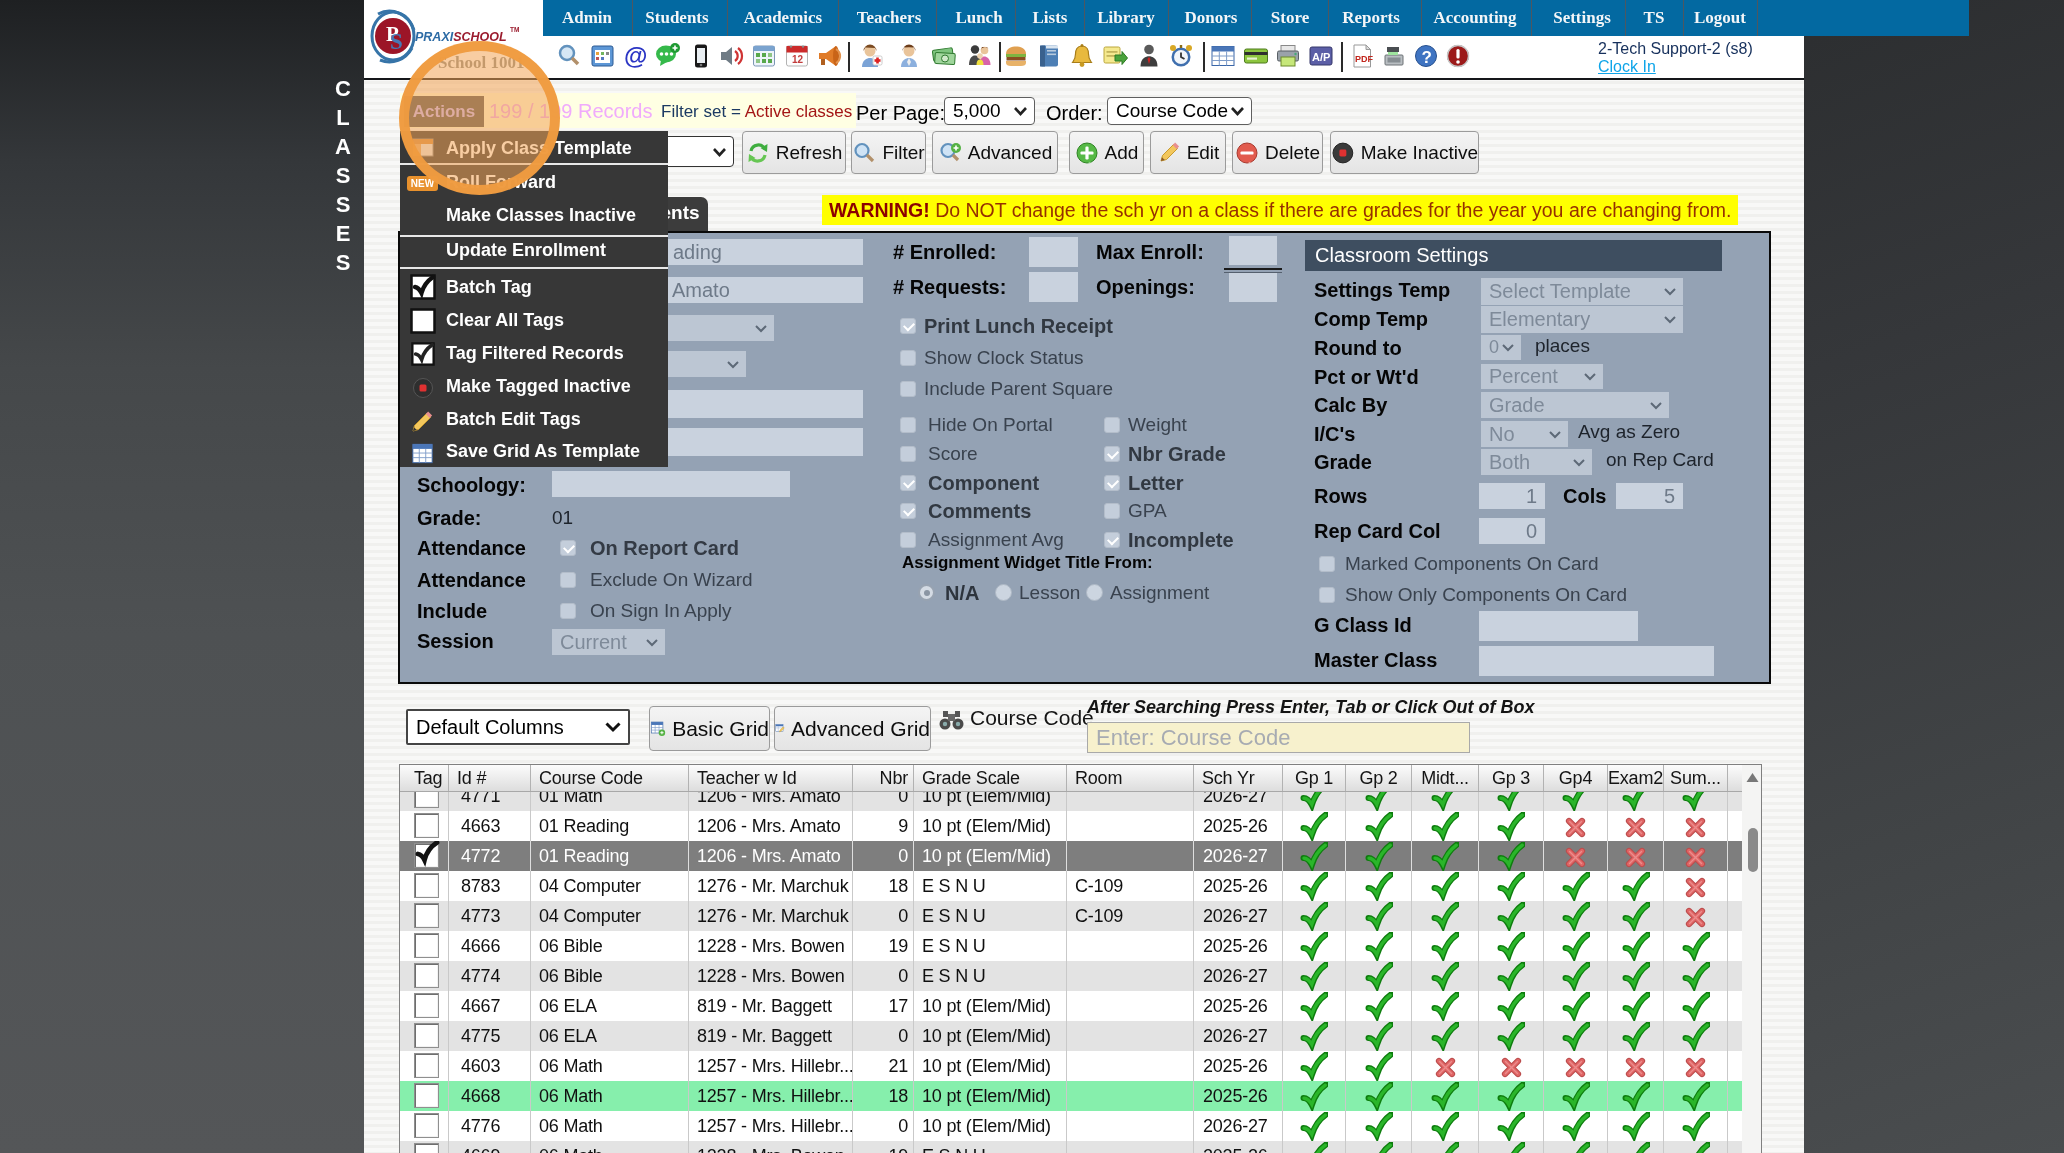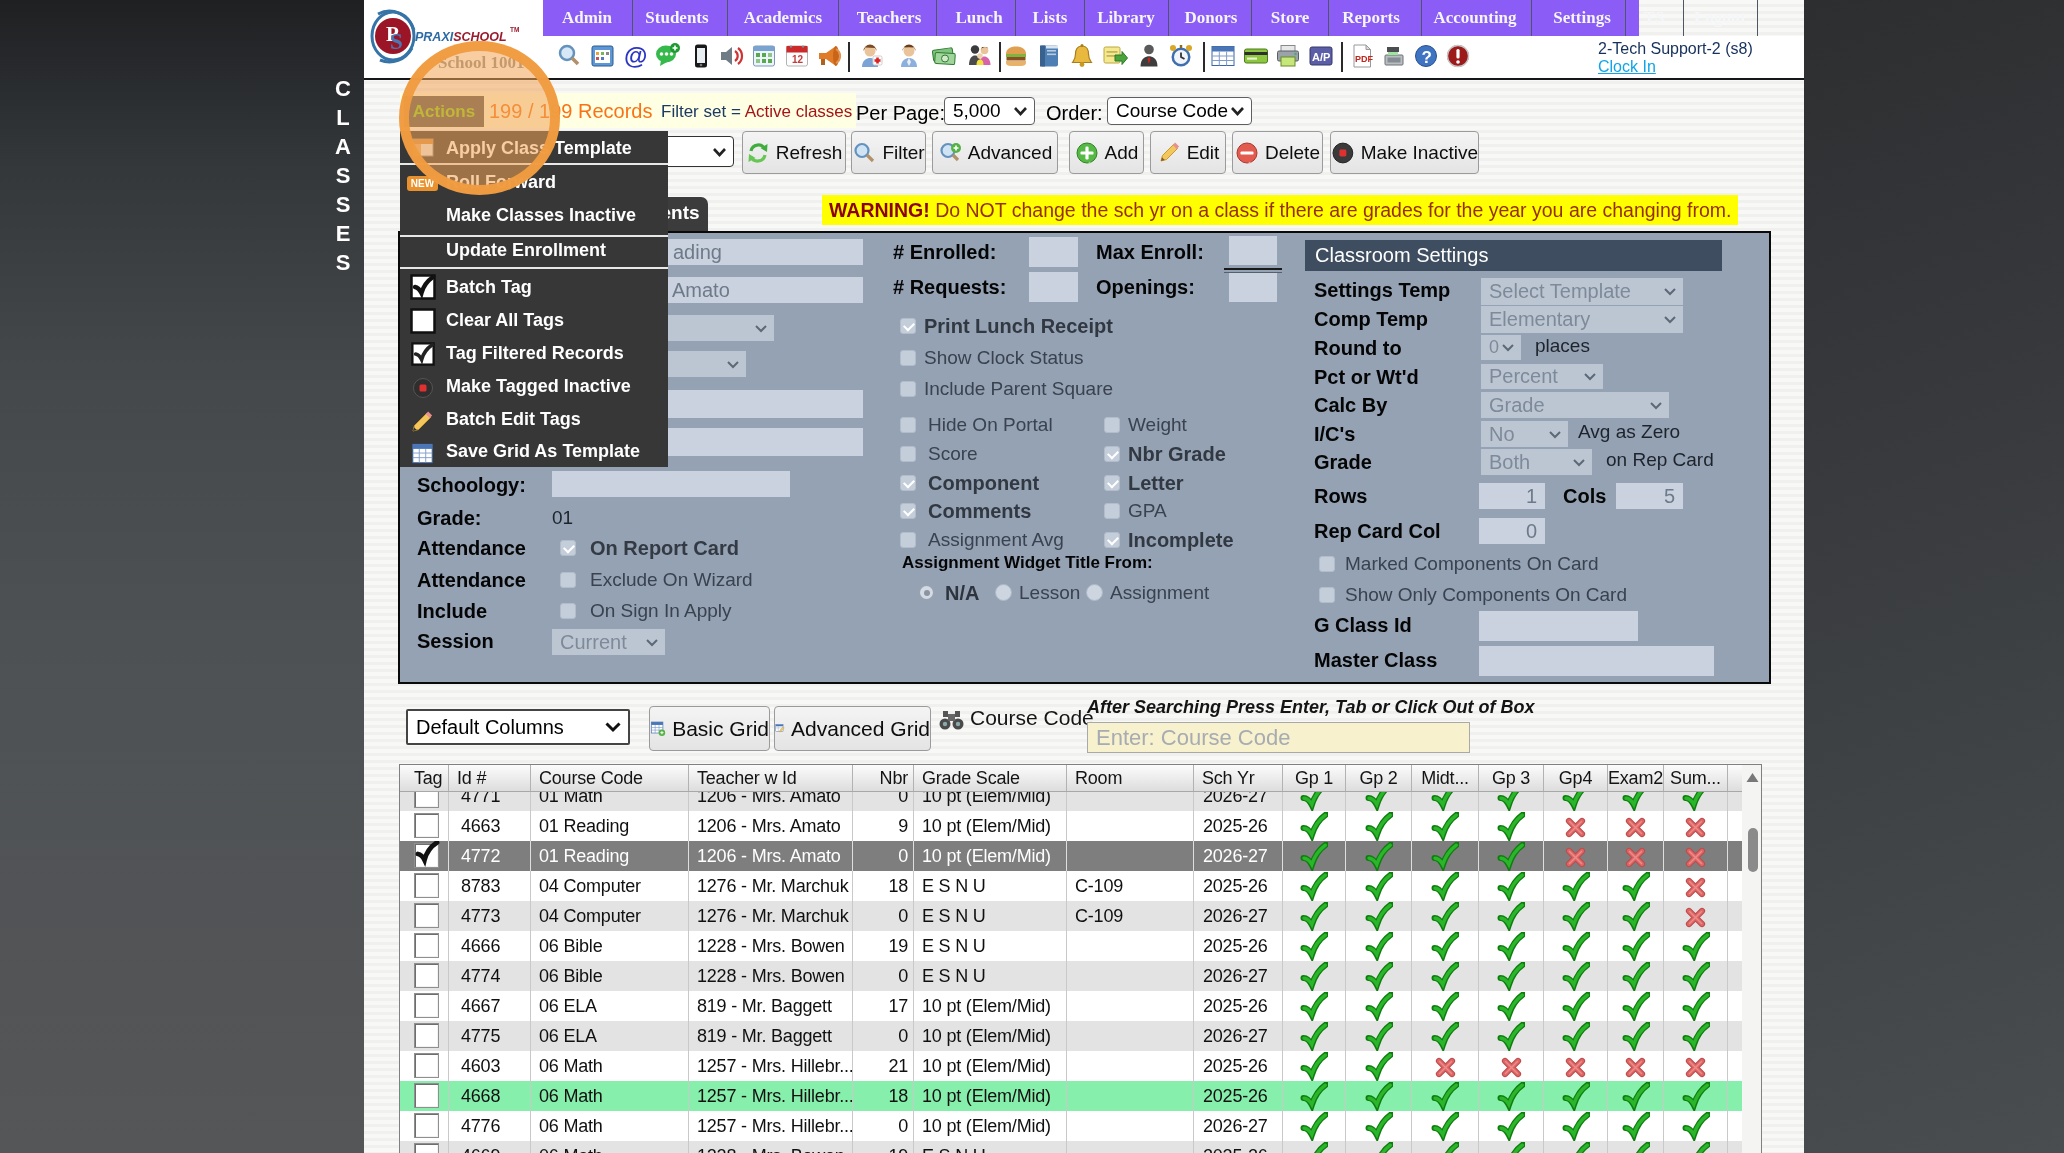--- a/index.html
+++ b/index.html
@@ -3,21 +3,21 @@
 <style>
 *{margin:0;padding:0;box-sizing:border-box}
 html,body{width:2064px;height:1153px;overflow:hidden}
 body{font-family:"Liberation Sans",sans-serif;position:relative;background:#3a3d3f}
 .a{position:absolute}
 .sideL{left:0;top:0;width:364px;height:1153px;background:linear-gradient(180deg,#1e2022 0%,#34373a 14%,#45484a 32%,#4e5153 55%,#545658 100%)}
 .sideR{left:1804px;top:0;width:260px;height:1153px;background:linear-gradient(160deg,#2c2e30 0%,#35373a 30%,#414446 70%,#4a4d4f 100%)}
 .classes{left:330px;top:74px;width:26px;color:#fff;font-weight:bold;font-size:22px;line-height:29px;text-align:center;letter-spacing:0}
 .content{left:364px;top:0;width:1440px;height:1153px;background:repeating-linear-gradient(to bottom,#f8f8f7 0px,#f8f8f7 4px,#f0f0ee 4px,#f0f0ee 7px)}
 .logobox{left:364px;top:0;width:179px;height:78px;background:#fff}
-.navbar{left:543px;top:0;width:1096px;height:36px;background:#8b5cf6}
+.navbar{left:543px;top:0;width:1426px;height:36px;background:#0369a1}
 .nav-it{position:absolute;top:0;height:36px;line-height:36px;color:#f4f6f8;font-family:"Liberation Serif",serif;font-weight:bold;font-size:17px;transform:translateX(-50%);white-space:nowrap}
 .nav-sep{position:absolute;top:0;width:1px;height:36px;background:#4d5761}
 .toolbar{left:543px;top:36px;width:1261px;height:42px;background:#fff}
 .hr-dark{left:364px;top:78px;width:1440px;height:2px;background:#15171a}
 .tbsep{position:absolute;top:6px;width:2px;height:30px;background:#2a2a2a}
 .ticon{position:absolute;top:7px;width:26px;height:26px}
 .techtxt{left:1598px;top:40px;font-size:16px;color:#16305c}
 .clockin{left:1598px;top:58px;font-size:16px;color:#0ea5e9;text-decoration:underline}
 .btn{position:absolute;height:43px;background:linear-gradient(#f4f4f4,#e4e4e4);border:1px solid #9b9b9b;border-radius:4px;color:#0d0d0d;font-size:19px;display:flex;align-items:center;justify-content:center;gap:6px;white-space:nowrap}
 .sel{position:absolute;background:#fff;border:1px solid #5f5f5f;border-radius:4px;color:#000;display:flex;align-items:center}
@@ -261,23 +261,23 @@
         <circle cx="13" cy="19" r="1.8" fill="#fff"></circle>
       </svg></span>
     <span class="tbsep" style="left:305px"></span>
     <span class="tbsep" style="left:456px"></span>
     <span class="tbsep" style="left:660px"></span>
     <span class="tbsep" style="left:798px"></span>
   </div>
 <div class="a hr-dark"></div>
 <div class="a techtxt">2-Tech Support-2 (s8)</div>
 <div class="a clockin">Clock In</div>
-<div class="a" style="left:404px;top:96px;width:80px;height:31px;background:#535353;color:#84cc16;font-weight:bold;font-size:17px;text-align:center;line-height:31px;z-index:40">Actions</div>
+<div class="a" style="left:404px;top:96px;width:80px;height:31px;background:#535353;color:#c4b5fd;font-weight:bold;font-size:17px;text-align:center;line-height:31px;z-index:40">Actions</div>
 <div class="a" style="left:400px;top:93px;width:456px;height:35px;background:#ffffe3"></div>
-<div class="a" style="left:489px;top:94px;height:34px;line-height:34px;font-size:20px;color:#f97316;z-index:41">199 / 199 Records</div>
+<div class="a" style="left:489px;top:94px;height:34px;line-height:34px;font-size:20px;color:#f0abfc;z-index:41">199 / 199 Records</div>
 <div class="a" style="left:661px;top:94px;height:34px;line-height:36px;font-size:17px;color:#1c3a63">Filter set = <span style="color:#a31515">Active classes</span></div>
 <div class="a" style="left:856px;top:96px;height:34px;line-height:34px;font-size:20px;color:#000">Per Page:</div>
 <div class="a sel" style="left:944px;top:97px;width:91px;height:28px;font-size:19px">
     <span>5,000</span>
     <svg class="chev" width="15" height="10" viewBox="0 0 15 10">
       <path d="M2 2 L7.5 8 L13 2" fill="none" stroke="#222" stroke-width="2.6"></path>
     </svg>
   </div>
 <div class="a" style="left:1046px;top:96px;height:34px;line-height:34px;font-size:20px;color:#000">Order:</div>
 <div class="a sel" style="left:1107px;top:97px;width:145px;height:28px;font-size:19px">

